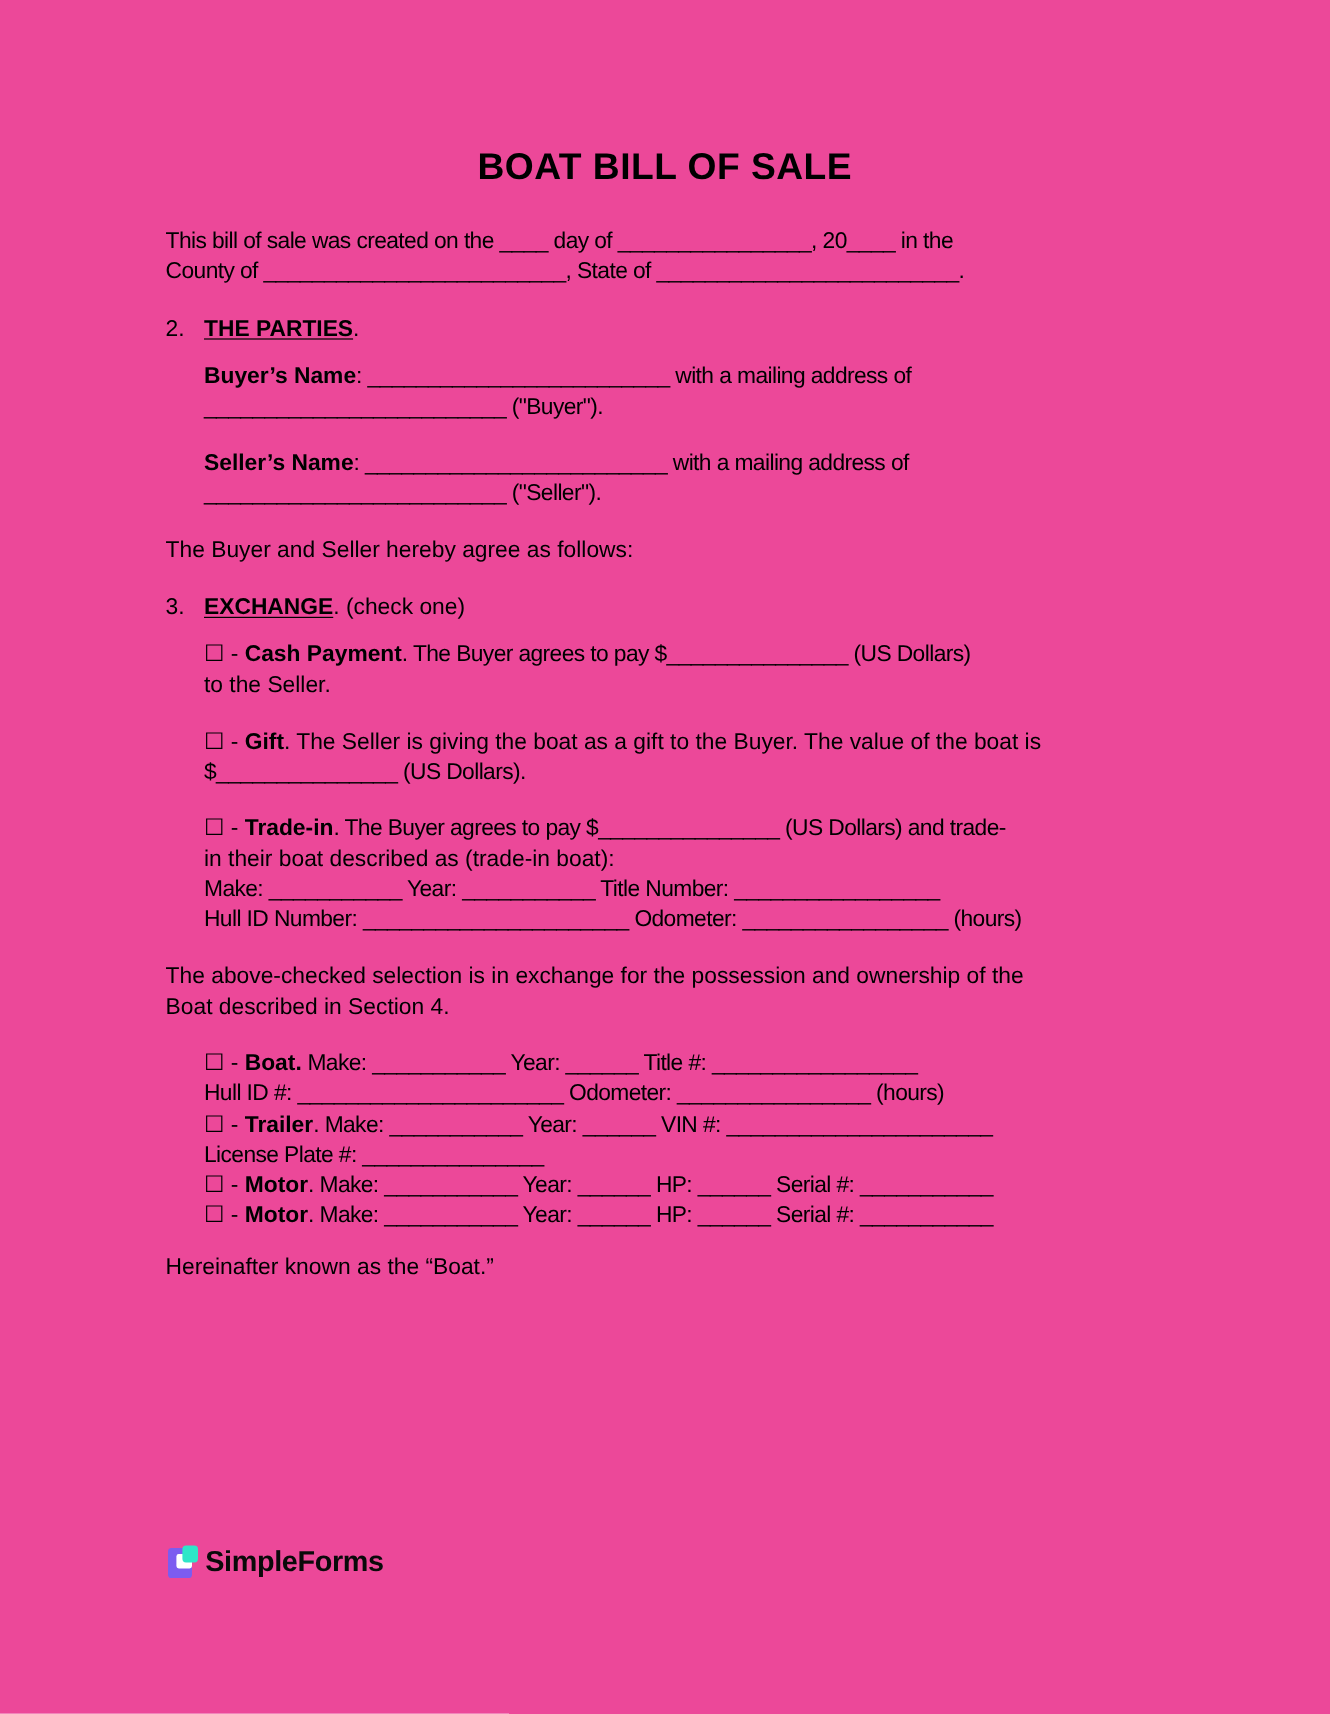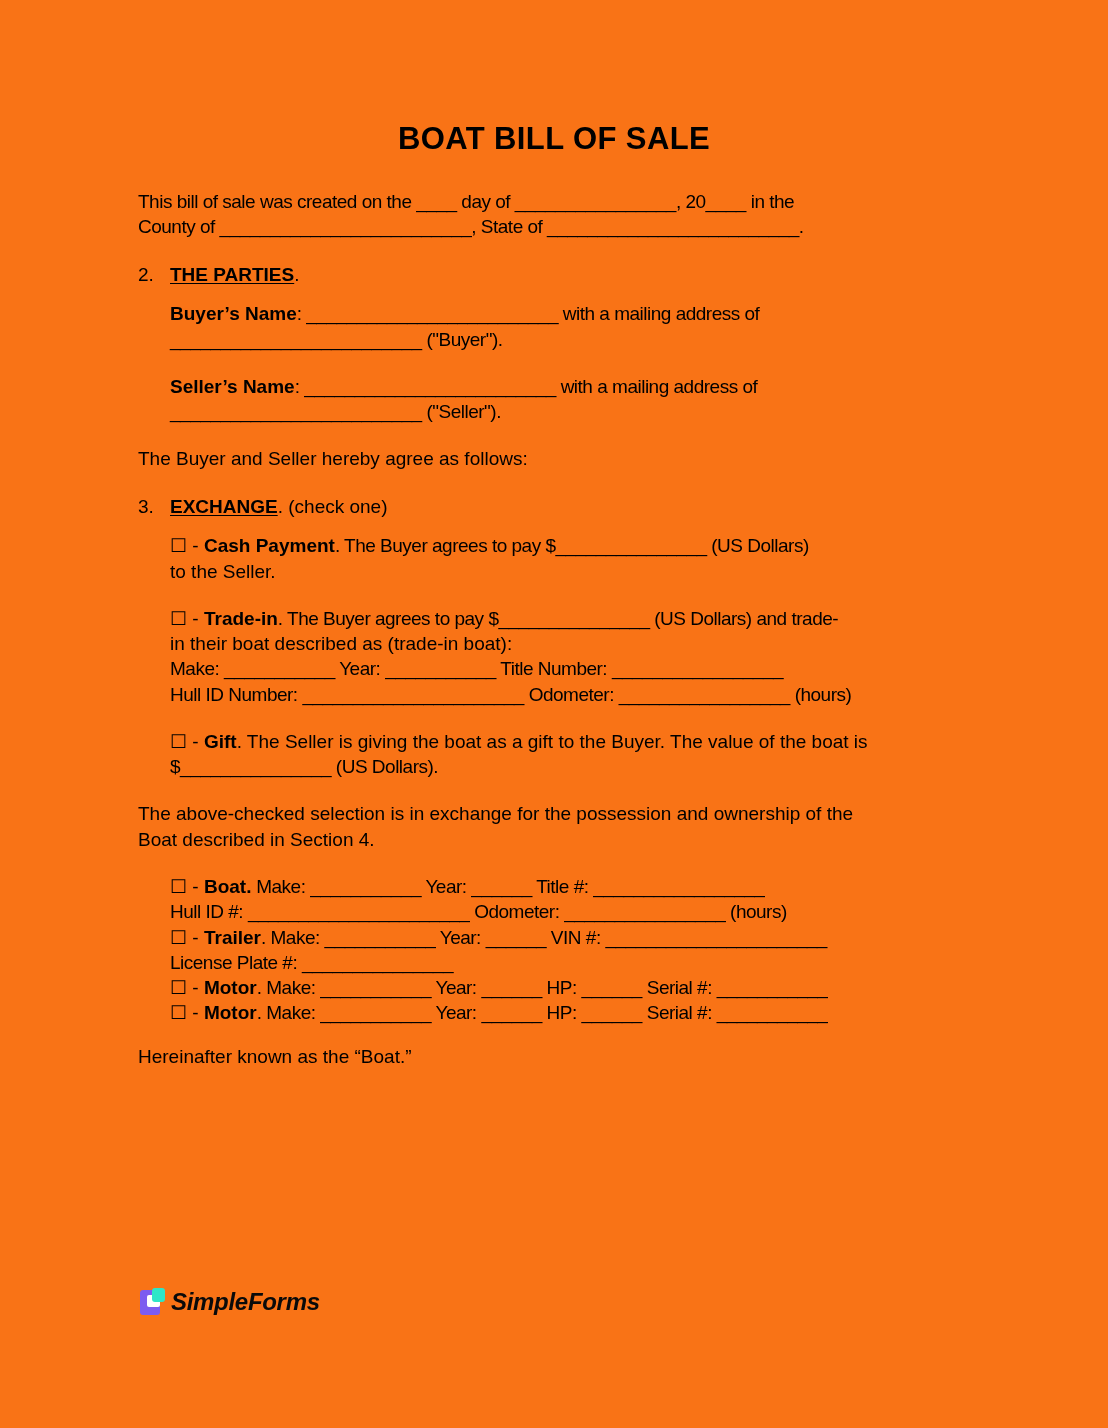--- a/index.html
+++ b/index.html
@@ -13,21 +13,21 @@
     font-family: "Liberation Sans", sans-serif;
     color: #000000;
     position: relative;
     overflow: hidden;
   }
   .page {
     position: absolute;
     left: 0; top: 0;
     width: 1108px;
     height: 1428px;
-    background: #f97316;
+    background: #ec4899;
   }
   .doc {
     position: absolute;
     left: 138px;
     top: 120px;
     width: 832px;
   }
 
   
   .doc-title {
@@ -118,21 +118,20 @@
     height: 14px;
     background: #2ee6c8;
     border-radius: 3px;
   }
   .logo-text {
     font-size: 24px;
     font-weight: bold;
     letter-spacing: -0.3px;
     line-height: 1;
     color: #0a0a0a;
-    font-style: italic;
   }
 </style>
 </head>
 <body>
 
 <div class="page">
 
   <div class="doc">
 
     <h1 class="doc-title">BOAT BILL OF SALE</h1>
@@ -160,34 +159,34 @@
     <p class="para">The Buyer and Seller hereby agree as follows:</p>
 
     <div class="section-head">
       <span class="sec-num">3.</span><span class="sec-title">EXCHANGE</span><span class="sec-after">. (check one)</span>
     </div>
 
     <p class="para indent">
       <span class="cb">☐</span>
       - <b>Cash Payment</b><span class="blank">. The Buyer agrees to pay $_______________ (US Dollars)</span><br>
       <span>to the Seller.</span>
+    </p>
+
+    <p class="para indent">
+      <span class="cb">☐</span>
+      - <b>Gift</b><span>. The Seller is giving the boat as a gift to the Buyer. The value of the boat is</span><br>
+      <span class="blank">$_______________ (US Dollars).</span>
     </p>
 
     <p class="para indent">
       <span class="cb">☐</span>
       - <b>Trade-in</b><span class="blank">. The Buyer agrees to pay $_______________ (US Dollars) and trade-</span><br>
       <span>in their boat described as (trade-in boat):</span><br>
       <span class="blank">Make: ___________ Year: ___________ Title Number: _________________</span><br>
       <span class="blank">Hull ID Number: ______________________ Odometer: _________________ (hours)</span>
-    </p>
-
-    <p class="para indent">
-      <span class="cb">☐</span>
-      - <b>Gift</b><span>. The Seller is giving the boat as a gift to the Buyer. The value of the boat is</span><br>
-      <span class="blank">$_______________ (US Dollars).</span>
     </p>
 
     <p class="para">
       <span>The above-checked selection is in exchange for the possession and ownership of the</span><br>
       <span>Boat described in Section 4.</span>
     </p>
 
 
     <p class="para indent tight">
       <span class="cb">☐</span>

